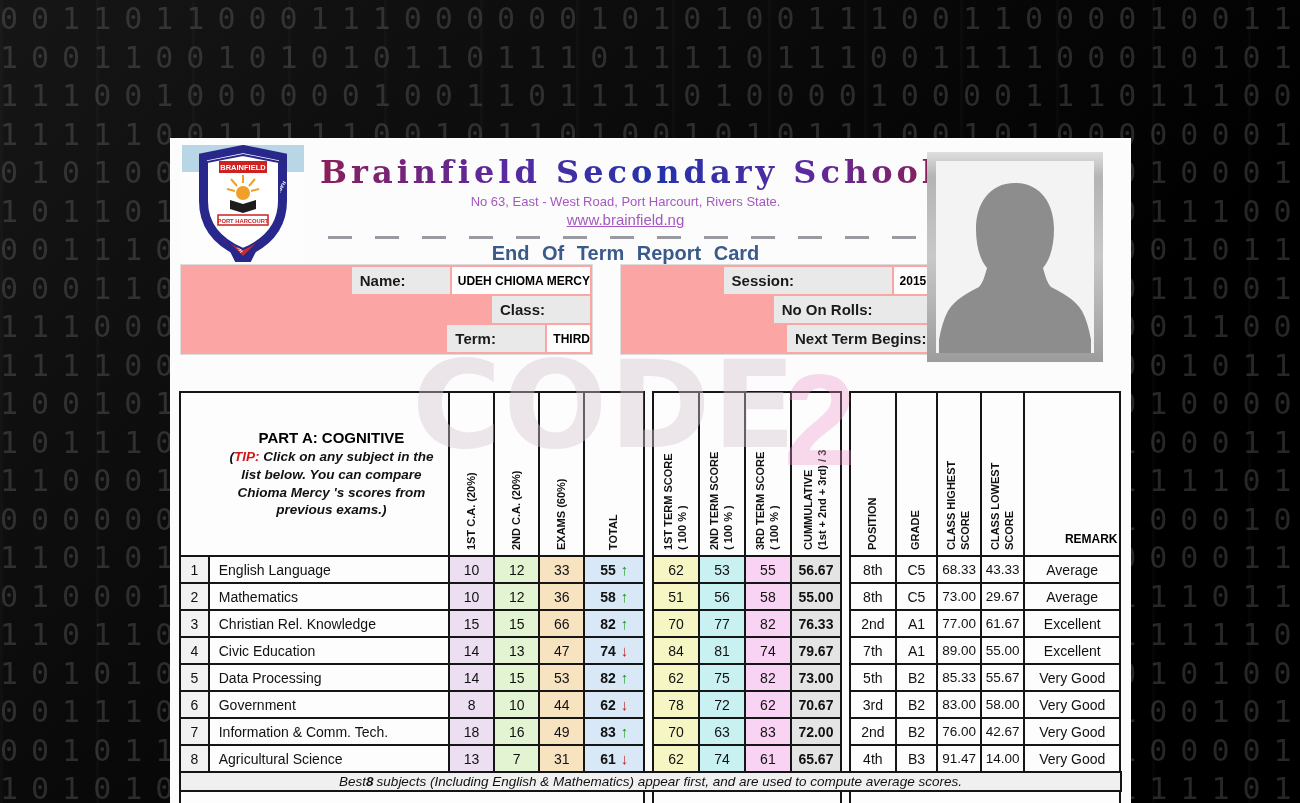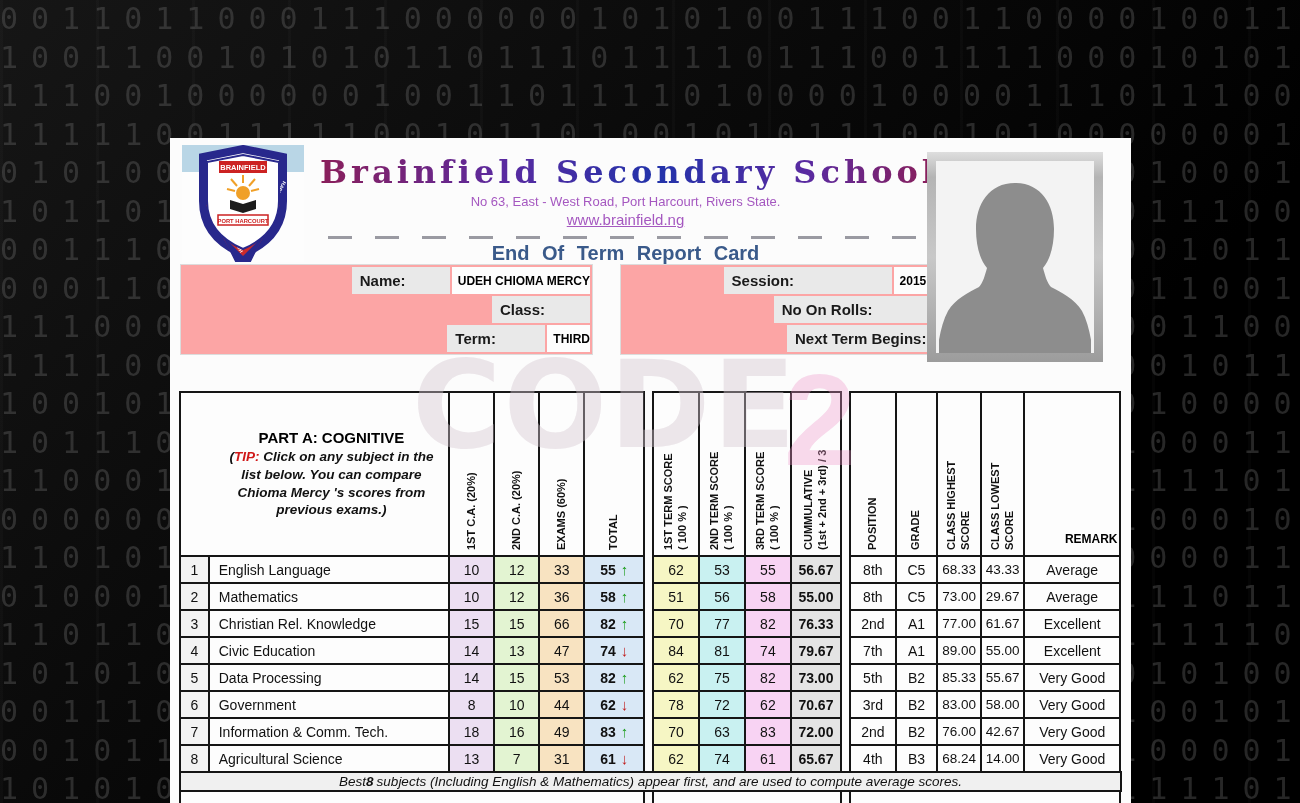--- a/index.html
+++ b/index.html
@@ -461,21 +461,21 @@
             <tr>
               <td class="c-pos">2nd</td>
               <td class="c-grade">B2</td>
               <td class="c-hi">76.00</td>
               <td class="c-lo">42.67</td>
               <td class="c-remark">Very Good</td>
             </tr>
             <tr>
               <td class="c-pos">4th</td>
               <td class="c-grade">B3</td>
-              <td class="c-hi">68.24</td>
+              <td class="c-hi">91.47</td>
               <td class="c-lo">14.00</td>
               <td class="c-remark">Very Good</td>
             </tr>
           </tbody>
       </table>
 
     </div>
 
     <div class="table-footer">
       <span>Best </span>

